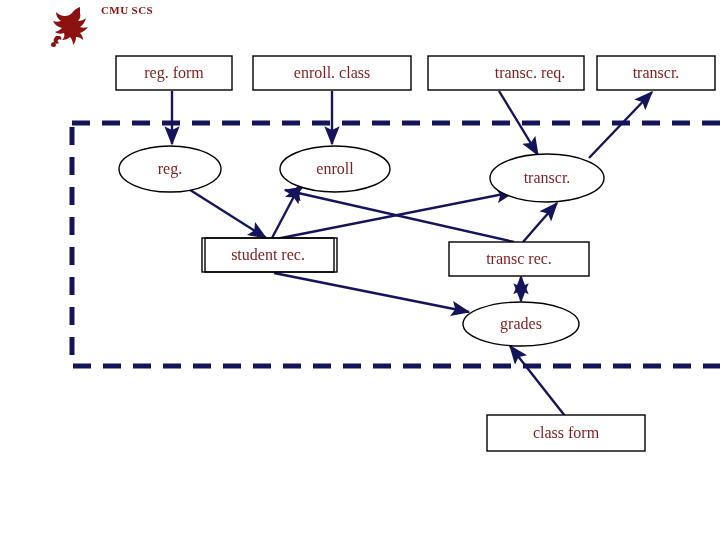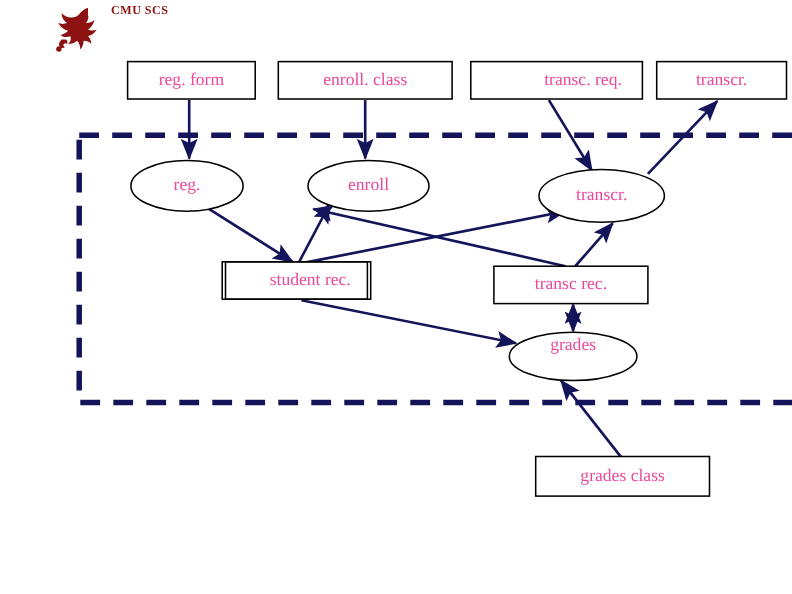--- a/index.html
+++ b/index.html
@@ -42,21 +42,21 @@
     left: 0;
     top: 0;
     width: 720px;
     height: 540px;
   }
 
   
   .node-label {
     position: absolute;
     text-align: center;
-    color: #ec4899;
+    color: #7f1d1d;
     font-family: "Liberation Serif", "DejaVu Serif", serif;
     font-size: 16px;
     line-height: 1;
     white-space: nowrap;
     transform: translate(-50%, -50%);
   }
 
   
   #footer {
     position: absolute;
@@ -153,19 +153,19 @@
 
   <div class="node-label" style="left:130px; top:73px;">reg. form</div>
   <div class="node-label" style="left:288px; top:73px;">enroll. class</div>
   <div class="node-label" style="left:486px; top:73px;">transc. req.</div>
   <div class="node-label" style="left:612px; top:73px;">transcr.</div>
 
   <div class="node-label" style="left:126px; top:169px;">reg.</div>
   <div class="node-label" style="left:291px; top:169px;">enroll</div>
   <div class="node-label" style="left:503px; top:178px;">transcr.</div>
 
-  <div class="node-label" style="left:238px; top:255px;text-align:right;">student rec.</div>
+  <div class="node-label" style="left:224px; top:255px;text-align:right;">student rec.</div>
   <div class="node-label" style="left:475px; top:259px;">transc rec.</div>
-  <div class="node-label" style="left:477px; top:314px;">grades</div>
-  <div class="node-label" style="left:522px; top:433px;">grades class</div>
+  <div class="node-label" style="left:477px; top:324px;">grades</div>
+  <div class="node-label" style="left:522px; top:433px;">class form</div>
 
 
 </div>
 
 </body></html>

